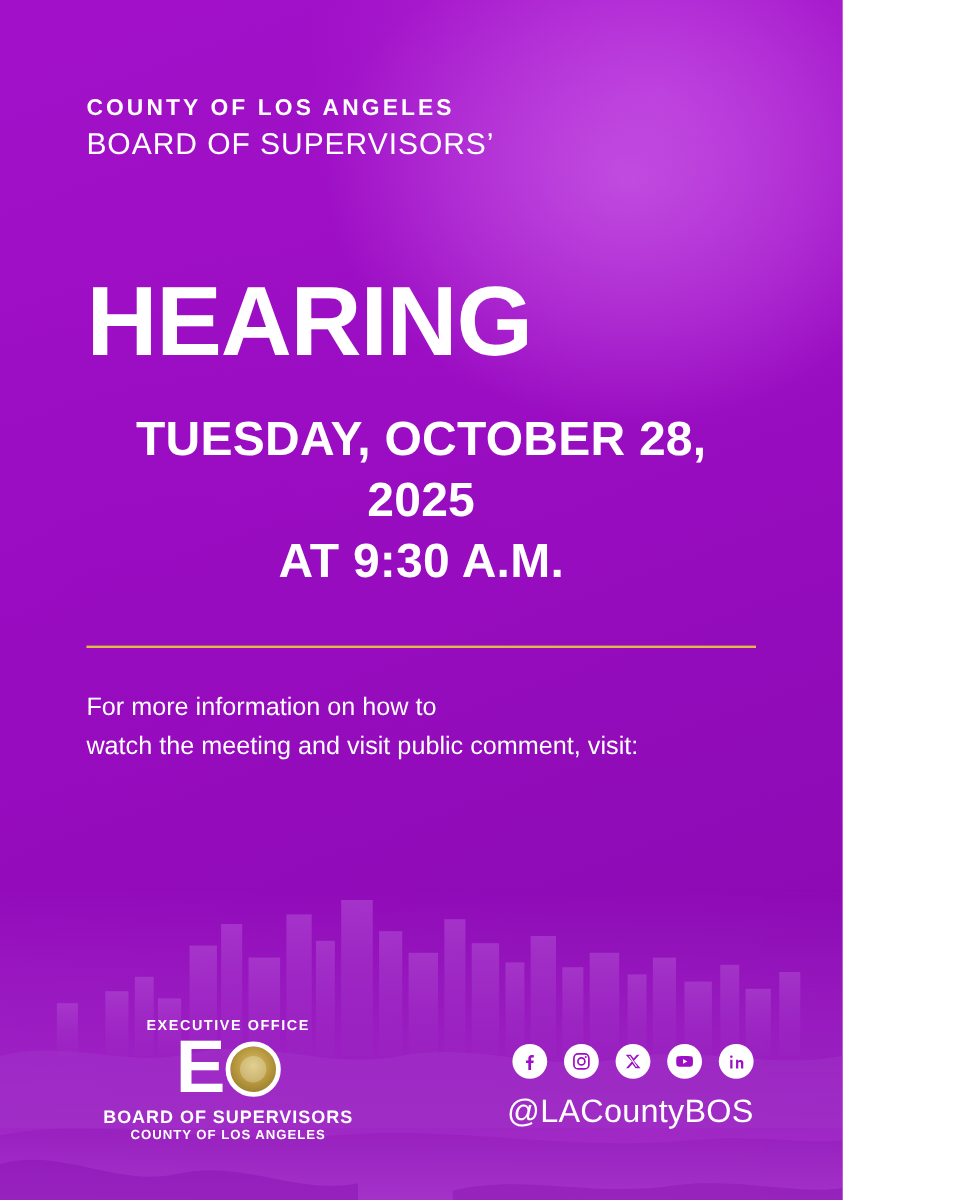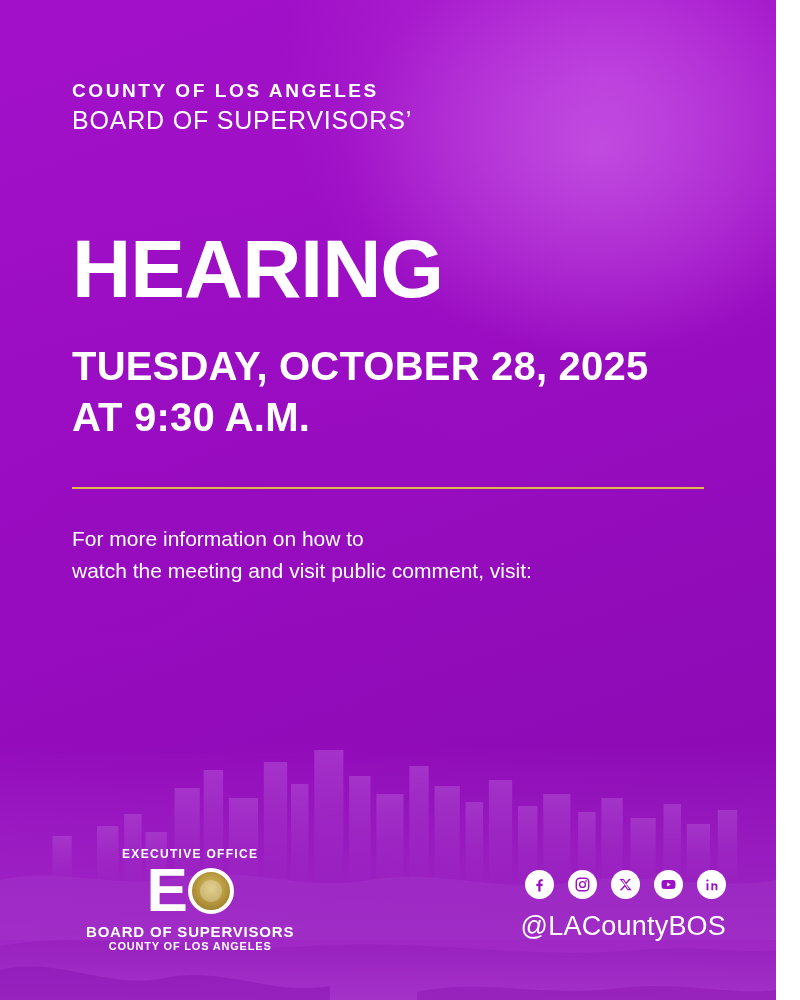--- a/index.html
+++ b/index.html
@@ -4,21 +4,21 @@
 <style>
   * { margin: 0; padding: 0; box-sizing: border-box; }
   html, body {
     width: 800px;
     height: 1000px;
     overflow: hidden;
     font-family: "Liberation Sans", sans-serif;
   }
   .poster {
     position: relative;
-    width: 776px;
+    width: 702px;
     height: 1000px;
     background: #9C0FC4;
     background-image:
       radial-gradient(ellipse 60% 40% at 78% 8%, rgba(198, 70, 230, 0.55) 0%, rgba(198,70,230,0) 70%),
       radial-gradient(ellipse 70% 50% at 15% 55%, rgba(150, 10, 190, 0.45) 0%, rgba(150,10,190,0) 72%),
       linear-gradient(160deg, #a211c9 0%, #9a0dc2 40%, #8e0bb6 75%, #8a09b2 100%);
     overflow: hidden;
   }
   
   .wash {
@@ -67,20 +67,21 @@
     text-transform: uppercase;
   }
   .headline .l2 { display: block; }
   .dateline {
     color: #ffffff;
     font-size: 40px;
     font-weight: bold;
     line-height: 1.28;
     margin-top: 34px;
     letter-spacing: 0.2px;
+    text-align: center;
   }
   .time { display: block; }
   .rule {
     height: 2px;
     background: #e3b84a;
     margin: 44px 0 34px 0;
     width: 100%;
   }
   .info {
     color: #ffffff;
@@ -153,21 +154,21 @@
     margin-top: 7px;
   }
   .logo-sub2 {
     font-size: 11px;
     font-weight: bold;
     letter-spacing: 0.8px;
   }
 
   .social {
     position: absolute;
-    right: 50px;
+    right: 74px;
     bottom: 58px;
     text-align: right;
     color: #ffffff;
   }
   .social-icons {
     display: flex;
     gap: 14px;
     justify-content: flex-end;
     align-items: center;
     margin-bottom: 12px;

